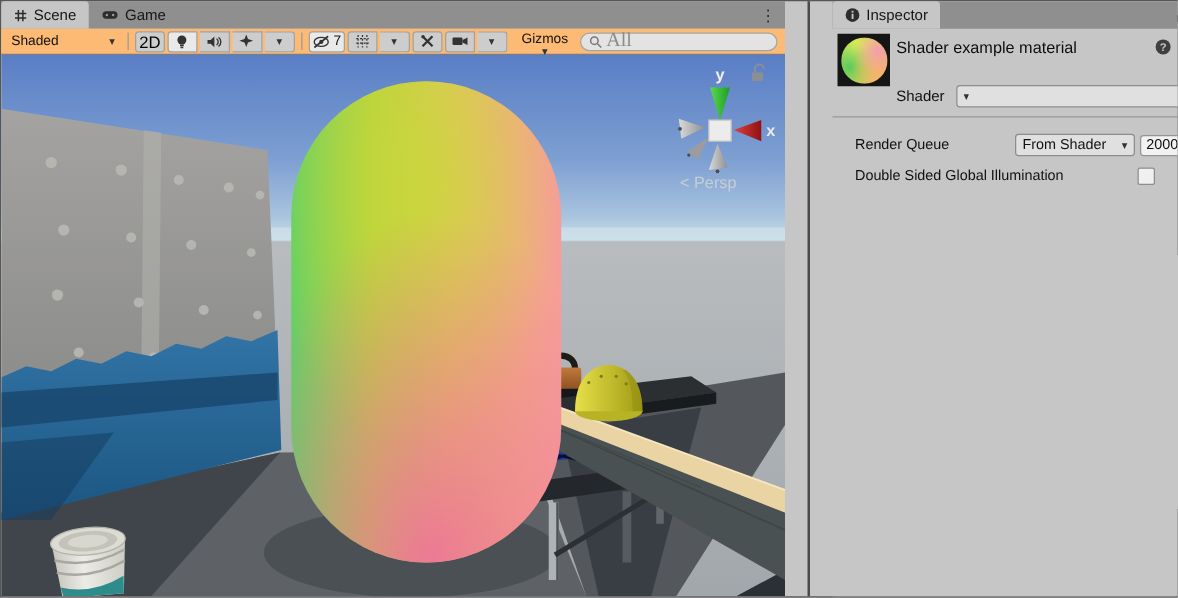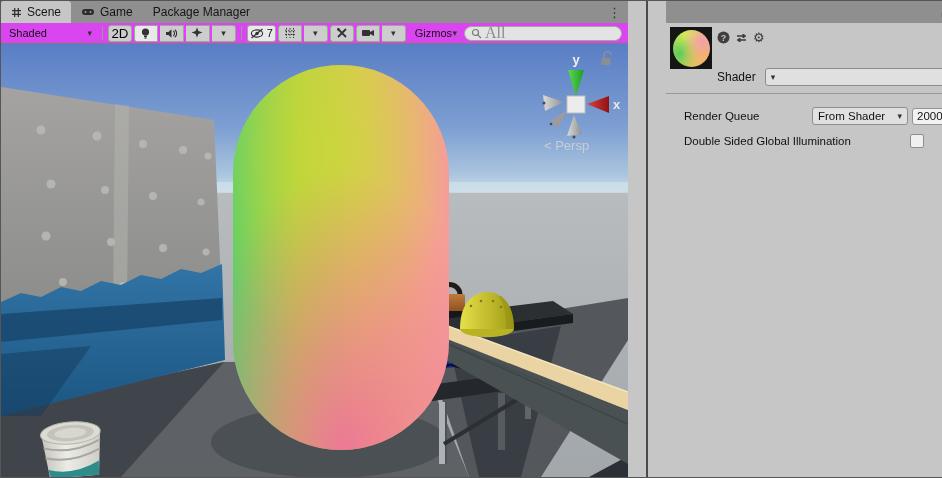--- a/index.html
+++ b/index.html
@@ -9,32 +9,32 @@
 
   
   .tabbar { height:22px; background:#8f8f8f; display:flex; align-items:stretch; flex-shrink:0; }
   .tab { display:flex; align-items:center; gap:5px; padding:0 10px; font-size:12px; color:#151515; cursor:default; }
   .tab.active { background:#c6c6c6; border-radius:3px 3px 0 0; }
   .tab svg { flex-shrink:0; }
   .kebab { margin-left:auto; display:flex; align-items:center; padding:0 7px; color:#2e2e2e; font-size:13px; }
 
   
   .left { width:627px; display:flex; flex-direction:column; }
-  .toolbar { height:21px; background:#d946ef; border-bottom:1px solid #7d7d7d; display:flex; align-items:center; padding:2px 3px; gap:2px; font-size:11px; color:#111; flex-shrink:0; }
+  .toolbar { height:21px; background:#fdba74; border-bottom:1px solid #7d7d7d; display:flex; align-items:center; padding:2px 3px; gap:2px; font-size:11px; color:#111; flex-shrink:0; }
   .tb-dd { display:flex; align-items:center; justify-content:space-between; height:17px; padding:0 5px; border-radius:2px; }
   .shaded-dd { width:112px; }
   .arrow { font-size:9px; color:#333; line-height:1; }
   .tb-sep { width:1px; height:14px; background:#9a9a9a; margin:0 3px; flex-shrink:0; }
   .tb-btn { height:17px; min-width:24px; padding:0 4px; display:flex; align-items:center; justify-content:center; gap:2px; background:#cdcdcd; border:1px solid #a2a2a2; border-radius:3px; }
   .tb-btn.on { background:#e9e9e9; }
   .tb-btn.joined { border-radius:0; border-left:none; }
   .tb-btn.first { border-radius:3px 0 0 3px; }
   .tb-btn.last { border-radius:0 3px 3px 0; }
   .count7 { font-size:11px; color:#111; }
-  .gizmos-dd { width:62px; margin-left:2px; }
+  .gizmos-dd { width:62px; margin-left:2px;flex-direction:column; }
   .search { margin-left:auto; margin-right:3px; width:158px; height:15px; border-radius:8px; background:#e3e3e3; border:1px solid #a5a5a5; display:flex; align-items:center; padding:0 6px; gap:3px; }
   .search input { flex:1; min-width:0; border:none; background:transparent; outline:none; font-size:16px; color:#333; font-family:Liberation Serif, serif; }
   .search input::placeholder { color:#8b8b8b; }
 
   .viewport { position:relative; flex:1; overflow:hidden; }
   .viewport svg { display:block; width:100%; height:100%; }
 
   
   .splitter { width:2px; background:#4a4a4a; flex-shrink:0; }
 
@@ -88,23 +88,20 @@
       <div class="tab">
         <span class="icon">
           <svg width="14" height="10">
               <rect x="1" y="2" width="12" height="6" rx="3" fill="#2c2c2c"></rect>
               <circle cx="4.5" cy="5" r="1" fill="#9a9a9a"></circle>
               <circle cx="9.5" cy="5" r="1" fill="#9a9a9a"></circle>
             </svg>
         </span>
         <span>Game</span>
       </div>
-      <div class="tab">
-        <span>Package Manager</span>
-      </div>
       <div class="kebab">⋮</div>
     </div>
 
     <div class="toolbar">
       <div class="tb-dd shaded-dd">
         <span>Shaded</span>
         <span class="arrow">▾</span>
       </div>
       <div class="tb-sep"></div>
       <button class="tb-btn">2D</button>
@@ -372,35 +369,46 @@
         </g>
         <text x="543" y="106" font-size="13" fill="#ccd2d6" opacity="0.9" font-family="Liberation Sans, sans-serif">&lt; Persp</text>
       </svg>
     </div>
   </div>
 
   <div class="splitter"></div>
 
   <div class="right">
     <div class="tabbar">
+      <div class="tab active">
+        <span class="icon">
+          <svg width="12" height="12">
+              <circle cx="6" cy="6" r="5.5" fill="#2c2c2c"></circle>
+              <rect x="5.3" y="5" width="1.5" height="4.2" fill="#c6c6c6"></rect>
+              <rect x="5.3" y="2.6" width="1.5" height="1.5" fill="#c6c6c6"></rect>
+            </svg>
+        </span>
+        <span>Inspector</span>
+      </div>
       <div class="kebab" style="margin-left:auto;">
         <svg width="12" height="13">
             <path d="M3.5,6 V4.2 a2.5,2.5 0 0 1 5,-0.4" stroke="#2e2e2e" stroke-width="1.3" fill="none"></path>
             <rect x="2.5" y="6" width="7" height="5.5" rx="1" fill="none" stroke="#2e2e2e" stroke-width="1.3"></rect>
           </svg>
       </div>
       <div class="kebab" style="margin-left:0;">⋮</div>
     </div>
 
     <div class="insp-header">
       <div class="preview">
         <div class="sphere"></div>
       </div>
       <div class="hdr-main">
         <div class="title-row">
+          <span class="mat-title">Shader example material</span>
           <span class="hdr-icons">
             <span class="icon">
               <svg width="13" height="13">
                   <circle cx="6.5" cy="6.5" r="6" fill="#3f3f3f"></circle>
                   <text x="6.5" y="9.5" text-anchor="middle" font-size="9" font-weight="bold" fill="#c6c6c6" font-family="Liberation Sans, sans-serif">?</text>
                 </svg>
             </span>
             <span class="icon">
               <svg width="13" height="12">
                   <path d="M2 4 H11 M2 8 H11" stroke="#3a3a3a" stroke-width="1.3"></path>

